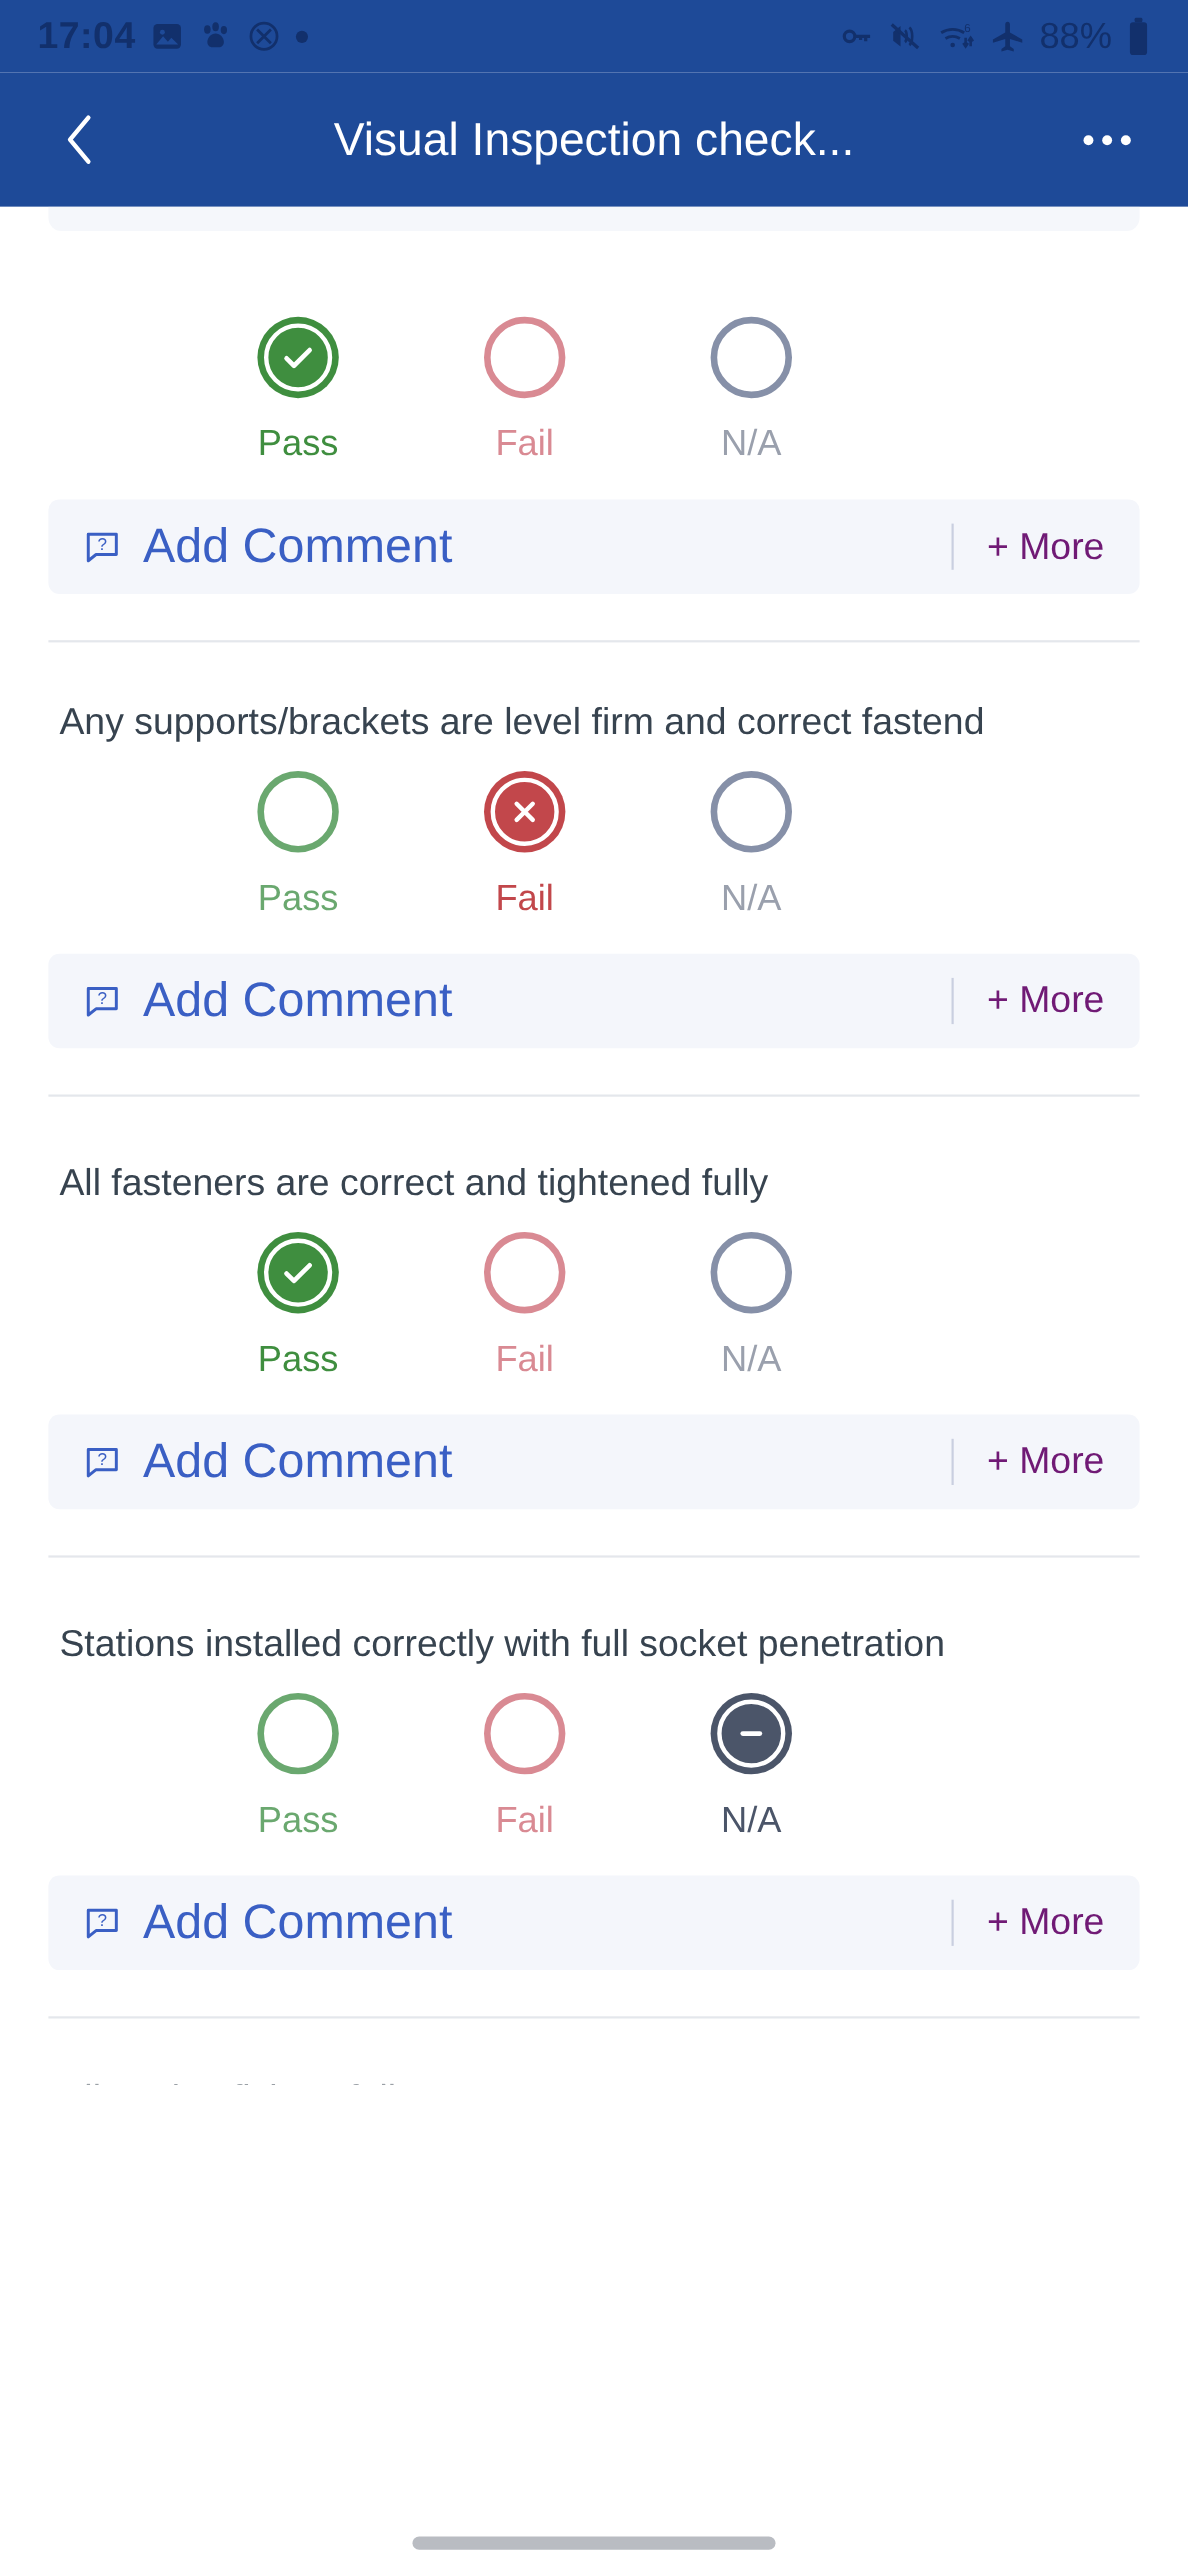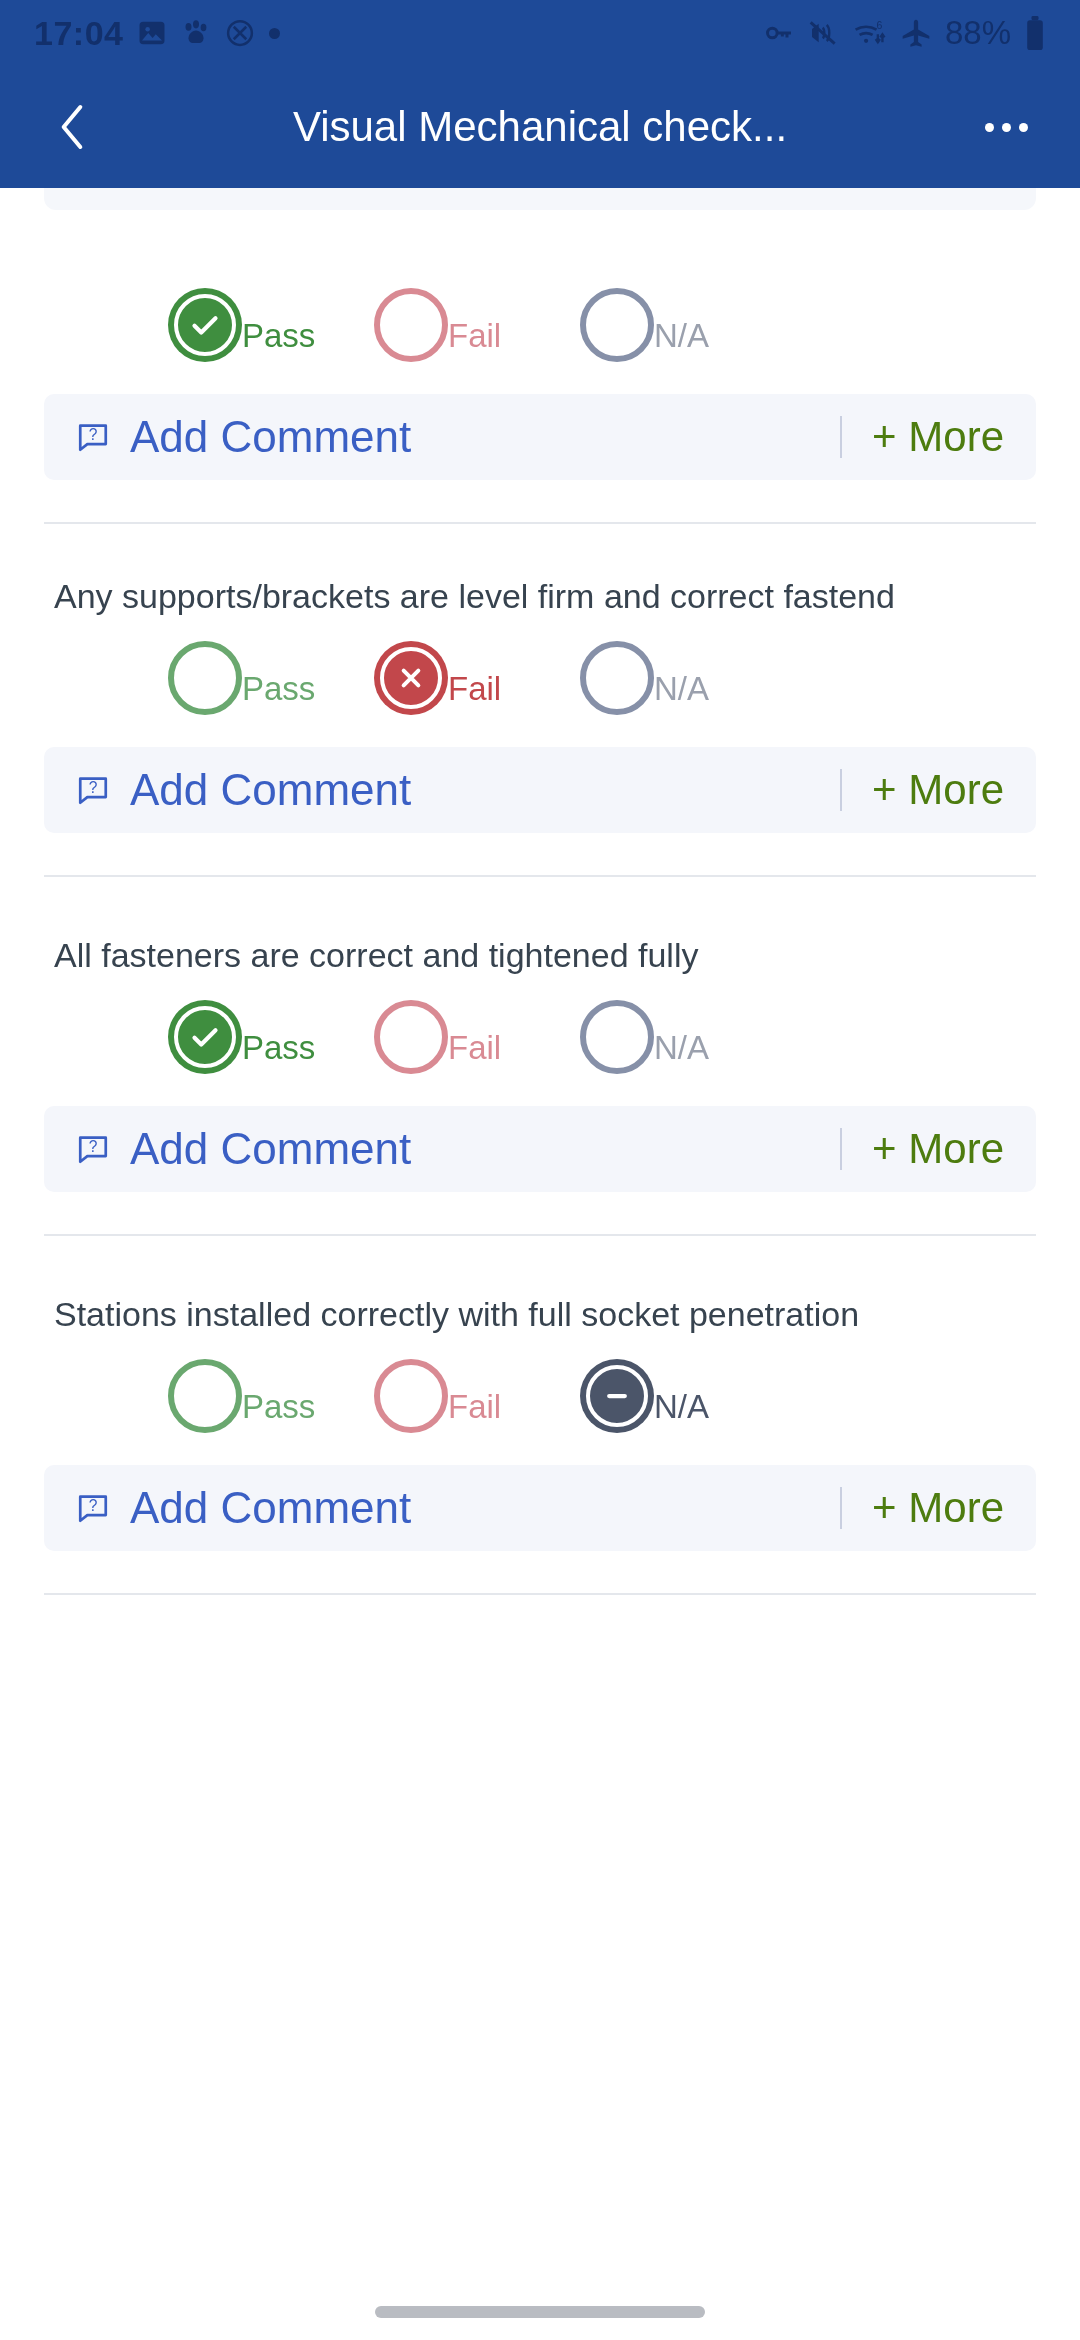--- a/index.html
+++ b/index.html
@@ -45,21 +45,21 @@
     border-radius:0 0 12px 12px;
   }
 
   .q-block { padding:0 0 0 0; }
   .q-text {
     font-size:34px; color:#37434f; line-height:1.32;
     padding:0 54px; font-weight:400;
   }
 
   .options { display:flex; padding:0 0 0 0; margin-top:22px; }
-  .opt { width:206px; display:flex; flex-direction:row; align-items:center;text-align:right; }
+  .opt { width:206px; display:flex; flex-direction:column; align-items:center;text-align:right; }
   .opt-spacer { width:168px; }
   .circle { width:74px; height:74px; border-radius:50%; display:flex;
             align-items:center; justify-content:center; position:relative; }
   .circle.empty-pass  { border:6px solid #6aa86f; background:#fff; }
   .circle.empty-fail  { border:6px solid #d98a93; background:#fff; }
   .circle.empty-na    { border:6px solid #8690a8; background:#fff; }
   .circle.sel-pass    { background:#3f8e3f; }
   .circle.sel-fail    { background:#c2474b; }
   .circle.sel-na      { background:#4b5569; }
   .circle .inner-ring {
@@ -75,21 +75,21 @@
   .lbl-na-on   { color:#4b5569; }
 
   .comment-bar {
     margin:32px 44px 0 44px; height:86px; background:#f4f6fb; border-radius:10px;
     display:flex; align-items:center; padding:0 32px;
   }
   .cb-left { display:flex; align-items:center; gap:20px; }
   .cb-text { font-size:44px; color:#3a5fc4; }
   .cb-right { margin-left:auto; display:flex; align-items:center; gap:30px; }
   .cb-sep { width:2px; height:42px; background:#c9cfe0; }
-  .cb-more { font-size:42px; color:#4d7c0f; }
+  .cb-more { font-size:34px; color:#701a75; }
 
   .divider { margin:42px 44px 0 44px; height:2px; background:#e4e7ec; }
 
   
   .home-indicator {
     position:absolute; bottom:22px; left:50%; transform:translateX(-50%);
     width:330px; height:12px; border-radius:8px; background:#b9bcc2;
   }
   .cut-text {
     font-size:34px; color:#37434f; padding:0 54px;
@@ -166,21 +166,21 @@
       </span>
     </div>
   </div>
 
   <div class="appbar">
     <div class="back-btn">
       <svg width="40" height="54" viewBox="0 0 24 32" fill="none" stroke="#ffffff" stroke-width="2.4" stroke-linecap="round" stroke-linejoin="round">
         <path d="M17 4L7 16l10 12"></path>
       </svg>
     </div>
-    <div class="appbar-title">Visual Mechanical check...</div>
+    <div class="appbar-title">Visual Inspection check...</div>
     <div class="kebab">
       <i></i>
       <i></i>
       <i></i>
     </div>
   </div>
 
   <div class="content">
 
     <div class="top-stub"></div>

